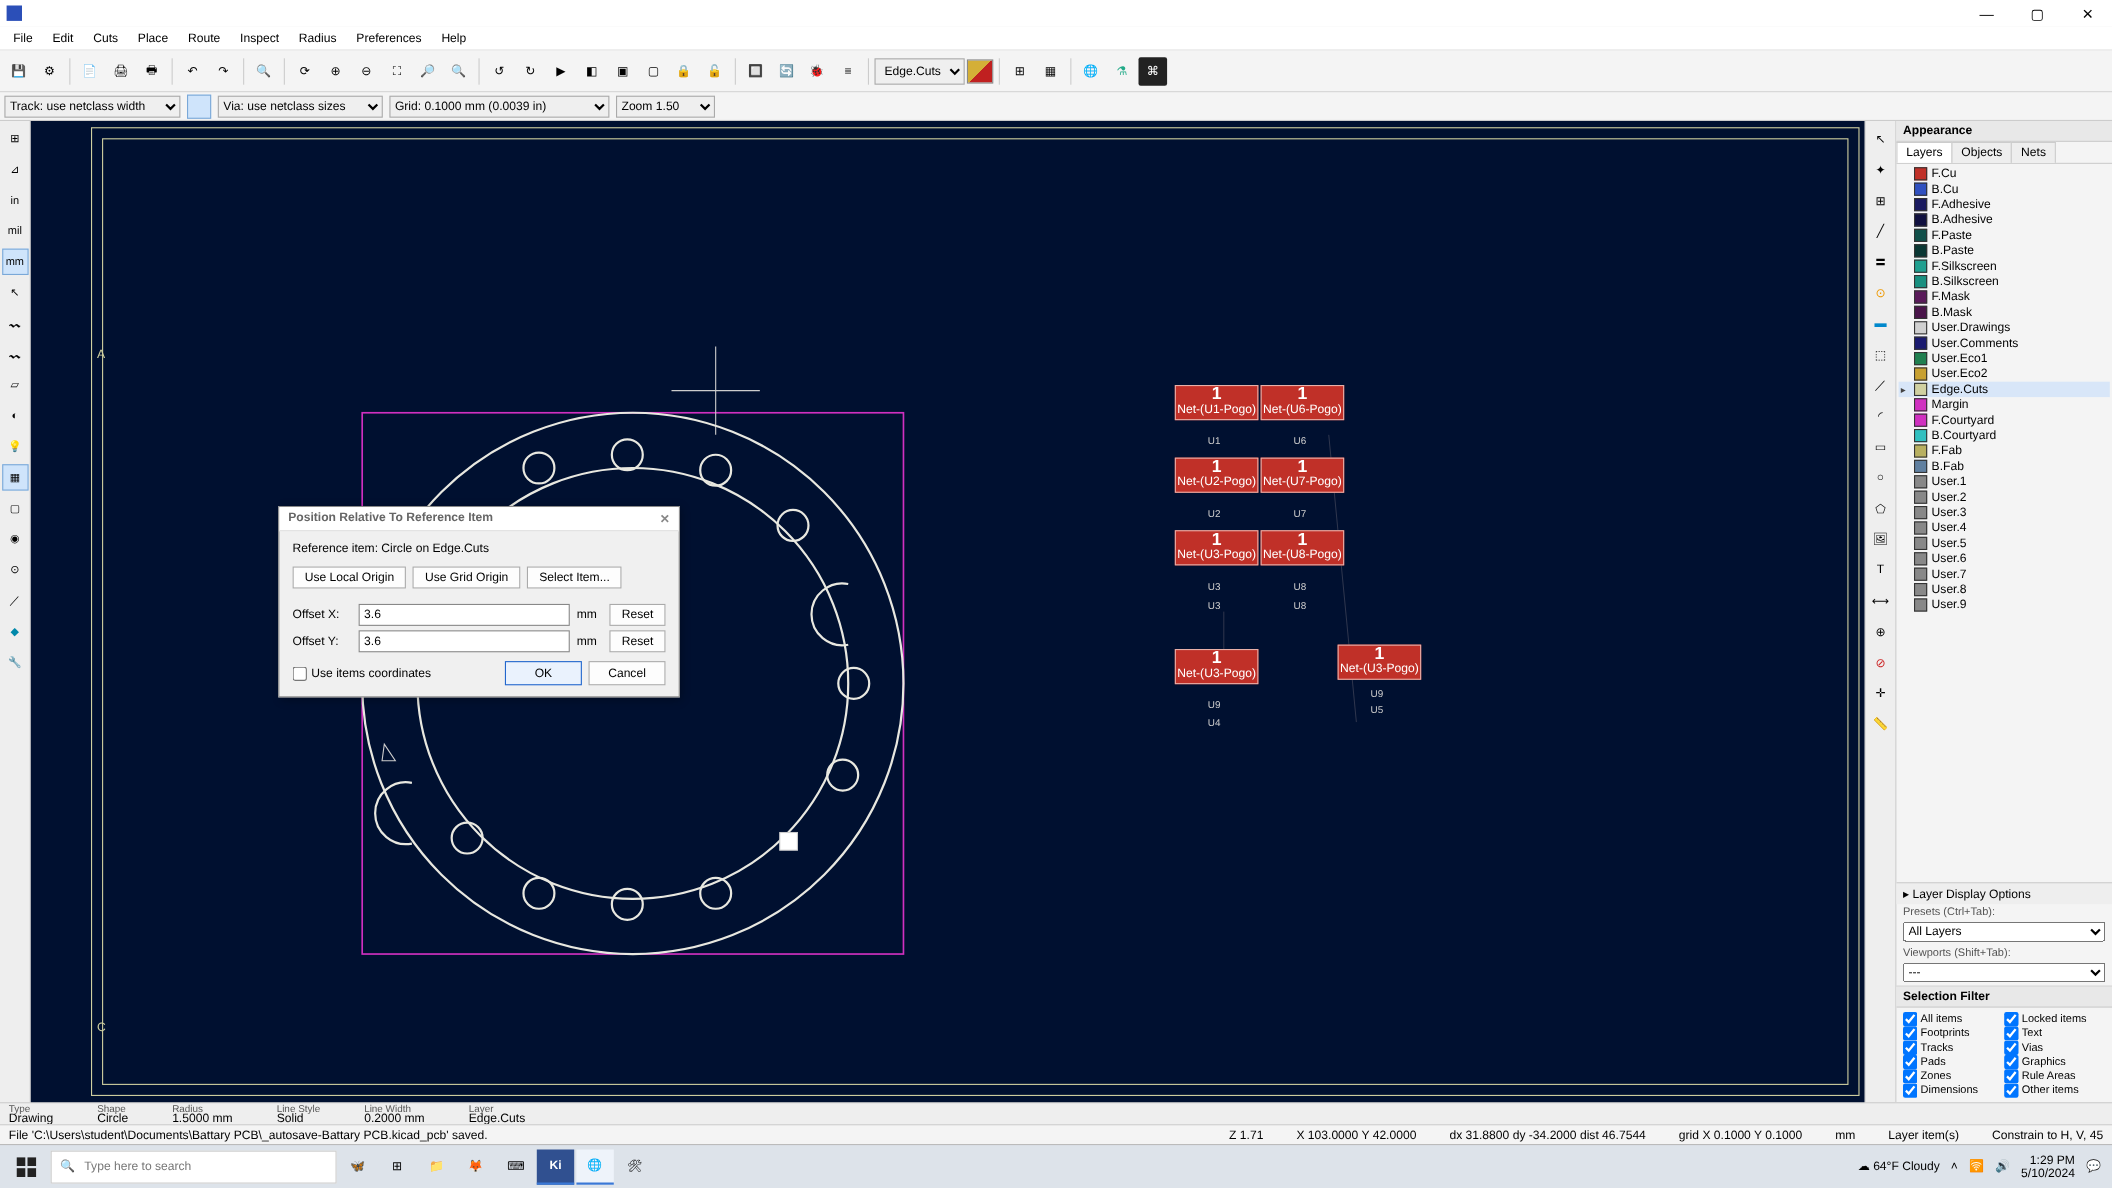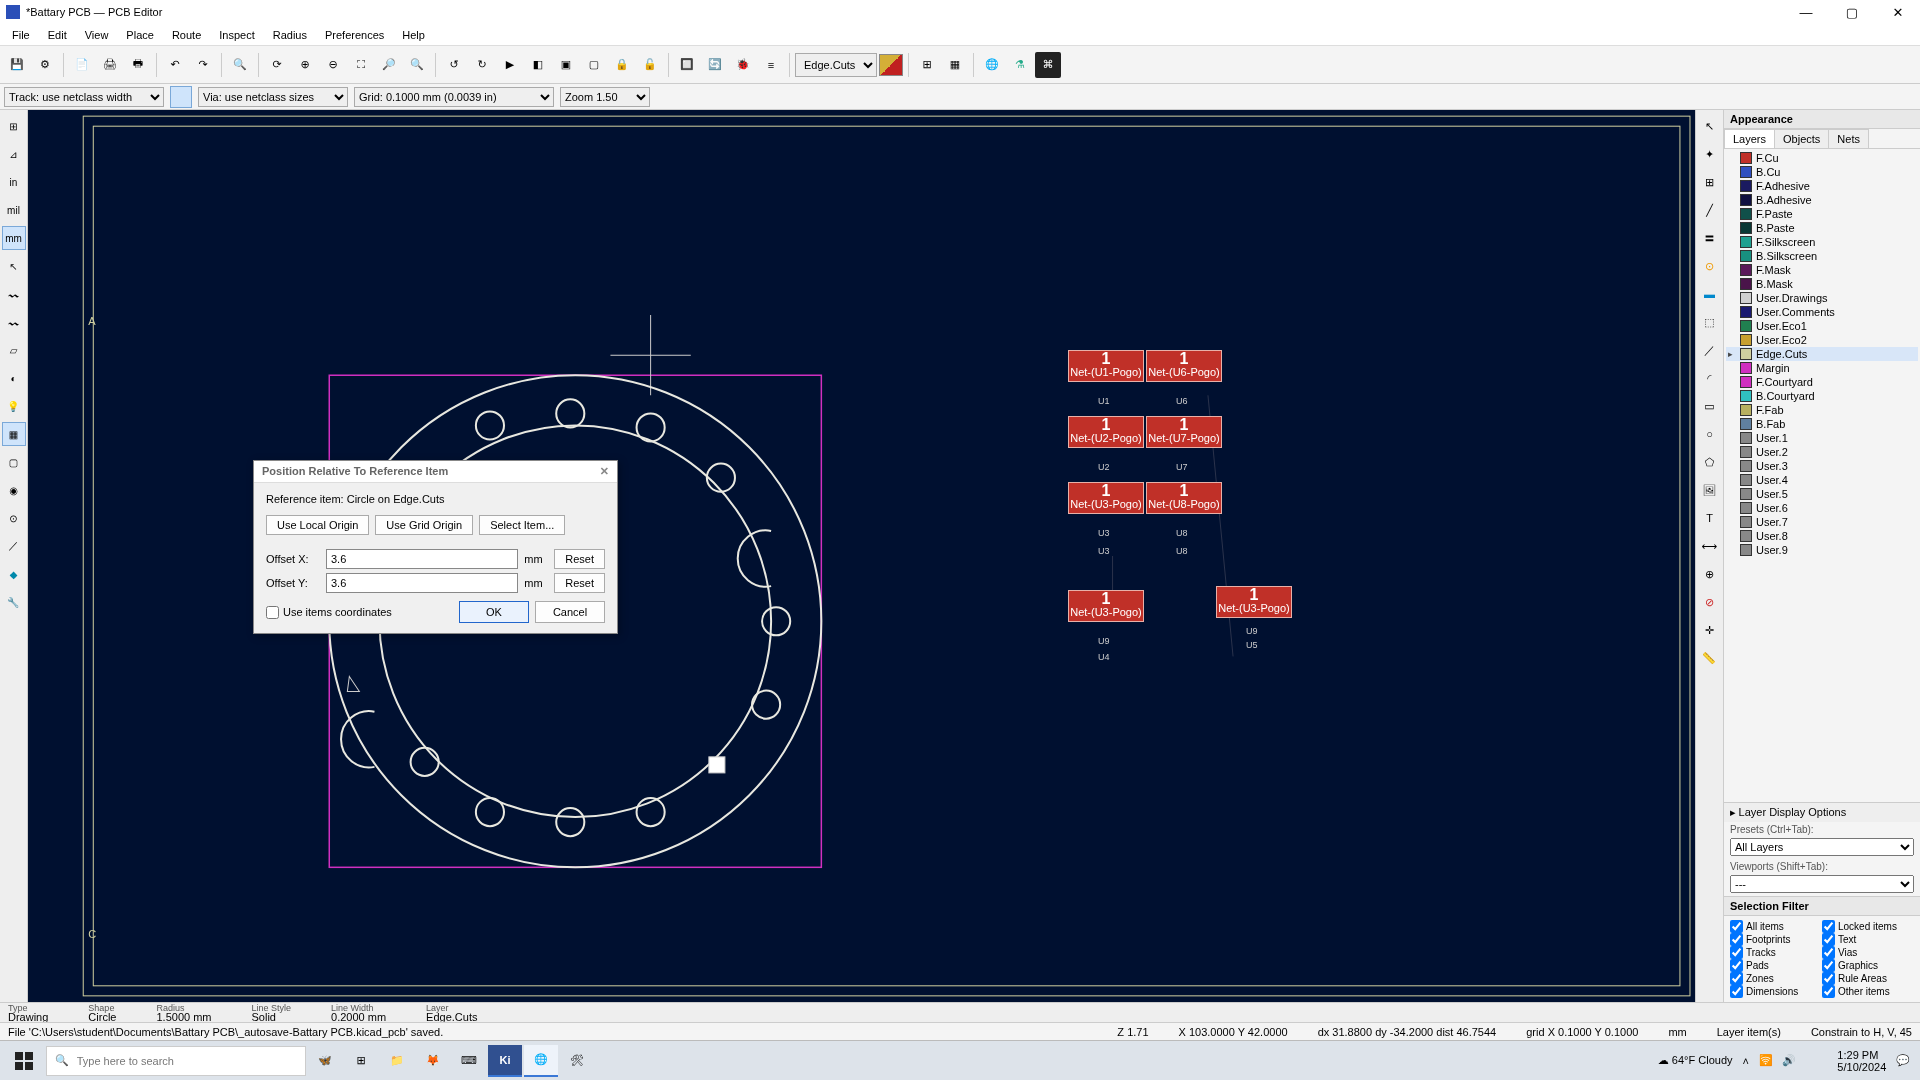--- a/index.html
+++ b/index.html
@@ -89,41 +89,40 @@
 .statusbar { height: 18px; background: #f4f4f4; border-top: 1px solid #ccc; display: flex; align-items: center; padding: 0 8px; font-size: 10px; gap: 30px; }
 .statusbar .right { margin-left: auto; display: flex; gap: 30px; }
 
 
 .taskbar { height: 40px; background: #dde3ea; display: flex; align-items: center; padding: 0 4px; gap: 2px; border-top: 1px solid #bbb; }
 .taskbar .start { width: 40px; height: 32px; display: flex; align-items: center; justify-content: center; }
 .taskbar .search { flex: 0 0 260px; height: 30px; background: #fff; border: 1px solid #ccc; display: flex; align-items: center; padding: 0 8px; gap: 8px; color: #777; }
 .taskbar .tb-icon { width: 34px; height: 32px; display: flex; align-items: center; justify-content: center; cursor: pointer; }
 .taskbar .tb-icon.active { border-bottom: 2px solid #3a78d6; background: #eef3fa; }
 .taskbar .tray { margin-left: auto; display: flex; align-items: center; gap: 10px; padding-right: 6px; font-size: 11px; }
-.taskbar .clock { line-height: 12px; font-size: 10px; margin-left: 31px; }
+.taskbar .clock { text-align: right; line-height: 12px; font-size: 10px; }
 
 svg text { user-select: none; }
 </style>
 </head>
 <body>
 
 <div class="titlebar">
   <div class="ki-icon"></div>
-  <div class="title">*Battary PCB — PCB Editor</div>
   <div class="win-controls">
     <span>—</span>
     <span>▢</span>
     <span>✕</span>
   </div>
 </div>
 
 <div class="menubar">
   <span>File</span>
   <span>Edit</span>
-  <span>View</span>
+  <span>Cuts</span>
   <span>Place</span>
   <span>Route</span>
   <span>Inspect</span>
   <span>Radius</span>
   <span>Preferences</span>
   <span>Help</span>
 </div>
 
 <div class="toolbar">
   <div class="tbtn">💾</div>

